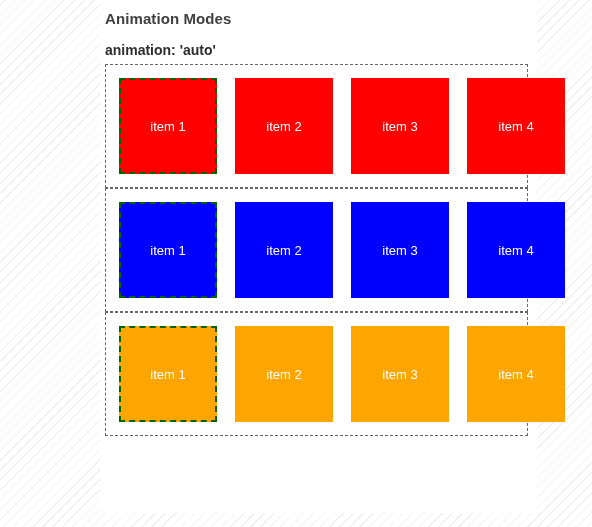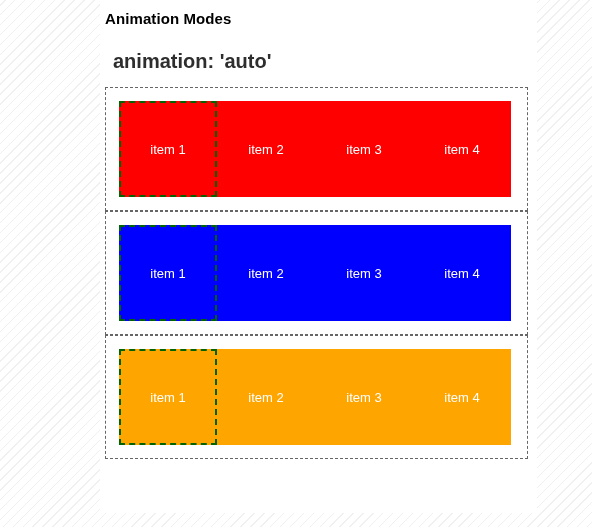--- a/index.html
+++ b/index.html
@@ -41,38 +41,38 @@
     font-weight: bold;
     color: #2e2e2e;
     letter-spacing: 0.1px;
   }
 
   .section {
     padding: 0 0 0 0;
   }
 
   .section-title {
-    margin: 8px;
+    margin: 0;
     padding: 15px 0 6px 5px;
-    font-size: 20px;
+    font-size: 14px;
     font-weight: bold;
     color: #2e2e2e;
   }
 
   .items-container {
     position: relative;
     box-sizing: border-box;
     margin: 0 0 0 5px;
     width: 423px;
     border: 1px dashed #666666;
     padding: 13px;
     display: flex;
     flex-direction: row;
     align-items: stretch;
-    gap: 0;
+    gap: 18px;
   }
 
   .item {
     box-sizing: border-box;
     width: 98px;
     height: 96px;
     display: flex;
     align-items: center;
     justify-content: center;
     color: #ffffff;
@@ -87,21 +87,21 @@
 
   .item-label {
     pointer-events: none;
   }
 </style>
 </head>
 <body>
 
 <div class="page-panel">
 
-  <h1 class="page-title" style="color: #000000;">Animation Modes</h1>
+  <h1 class="page-title" style="color: #404040;">Animation Modes</h1>
 
   <div class="section">
     <h2 class="section-title" style="color: rgb(46, 46, 46);">animation: 'auto'</h2>
     <div class="items-container" style="border-color: rgb(102, 102, 102);">
       <div class="item selected" style="background-color: rgb(255, 0, 0); color: rgb(255, 255, 255); border-color: rgb(0, 100, 0);">
         <span class="item-label">item 1</span>
       </div>
       <div class="item" style="background-color: rgb(255, 0, 0); color: rgb(255, 255, 255);">
         <span class="item-label">item 2</span>
       </div>

